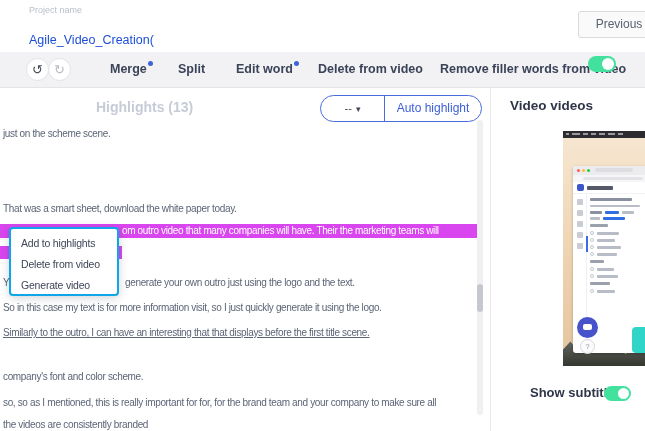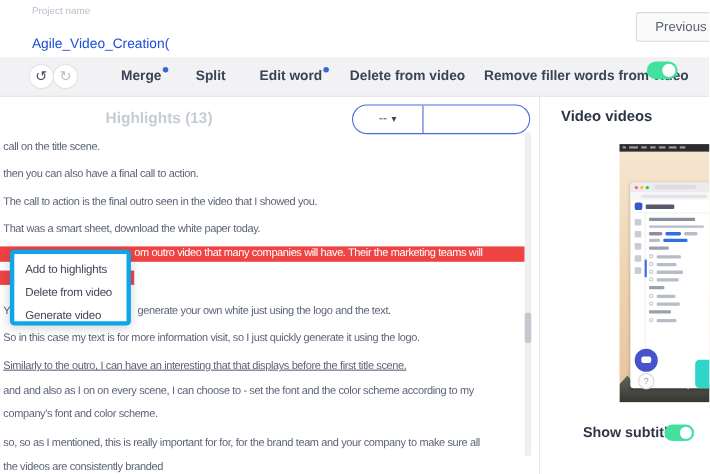--- a/index.html
+++ b/index.html
@@ -35,28 +35,28 @@
   .tab-highlights { position:absolute; left:96px; top:99px; font-size:14px; font-weight:bold; color:#c6ccd6; }
   .pill { position:absolute; left:320px; top:95px; width:162px; height:27px;
     border:1px solid #4a6bdb; border-radius:14px; display:flex; background:#fff; overflow:hidden; }
   .pill-left { width:64px; border-right:1px solid #4a6bdb; text-align:center;
     line-height:25px; font-size:11px; color:#3f4657; }
   .pill-left .caret { font-size:9px; margin-left:4px; color:#3f4657; }
   .pill-right { flex:1; text-align:center; line-height:25px; font-size:12px; color:#3b5fd9; }
 
   .tline { position:absolute; left:3px; font-size:10px; letter-spacing:-0.35px;
     color:#5c6576; white-space:nowrap; }
-  .hl-bar { position:absolute; left:0; background:#ef4444; color:#fff; }
+  .hl-bar { position:absolute; left:0; background:#d946ef; color:#fff; }
   .hl-bar1 { top:224px; width:477px; height:14px; font-size:10px; letter-spacing:-0.35px;
     line-height:14px; padding-left:122px; white-space:nowrap; }
   .hl-bar2 { top:246px; width:122px; height:13px; }
   .partial-rest { position:absolute; left:122px; top:0; }
 
   .ctx-menu { position:absolute; left:9px; top:227px; width:110px; height:69px;
-    background:#fff; border:4px solid #0ea5e9; border-radius:4px;
+    background:#fff; border:2px solid #0ea5e9; border-radius:4px;
     box-shadow:0 2px 10px rgba(30,35,50,.20); z-index:5; padding-top:4px; }
   .ctx-item { height:21px; line-height:21px; padding-left:10px; font-size:10.5px;
     letter-spacing:-0.2px; color:#3f4657; white-space:nowrap; }
 
   .scroll-track { position:absolute; left:477px; top:120px; width:6px; height:295px;
     background:#eef0f2; border-radius:3px; }
   .scroll-thumb { position:absolute; left:0; top:164px; width:6px; height:28px;
     background:#c5c9cf; border-radius:3px; }
   .v-divider { position:absolute; left:490px; top:88px; width:1px; height:343px; background:#e8e8ec; }
 
@@ -118,38 +118,36 @@
     <div class="tb-item" style="left:318px;">Delete from video</div>
     <div class="tb-item" style="left:440px;">Remove filler words from video</div>
   </div>
   <div class="toggle tgl-toolbar">
       <span class="knob"></span>
     </div>
 
   <div class="tab-highlights">Highlights (13)</div>
   <div class="pill">
     <div class="pill-left"><span>--</span><span class="caret">▾</span></div>
-  </div>
-
-  <div class="tline" style="top:128px;">call on the title scene.</div>
-  <div class="tline" style="top:153px;">then you can also have a final call to action.</div>
-  <div class="tline" style="top:178px;">The call to action is the final outro seen in the video that I showed you.</div>
+    <div class="pill-right">Auto highlight</div>
+  </div>
+
+  <div class="tline" style="top:128px;">just on the scheme scene.</div>
   <div class="tline" style="top:203px;">That was a smart sheet, download the white paper today.</div>
 
   <div class="hl-bar hl-bar1">om outro video that many companies will have. Their the marketing teams will</div>
   <div class="hl-bar hl-bar2"></div>
 
   <div class="tline" style="top:277px; width:477px;">
     <span>Y</span>
-    <span class="partial-rest">generate your own white just using the logo and the text.</span>
+    <span class="partial-rest">generate your own outro just using the logo and the text.</span>
   </div>
 
   <div class="tline" style="top:302px;">So in this case my text is for more information visit, so I just quickly generate it using the logo.</div>
   <div class="tline" style="top:327px;text-decoration:underline;">Similarly to the outro, I can have an interesting that that displays before the first title scene.</div>
-  <div class="tline" style="top:350px;">and and also as I on on every scene, I can choose to - set the font and the color scheme according to my</div>
   <div class="tline" style="top:371px;">company's font and color scheme.</div>
   <div class="tline" style="top:397px;">so, so as I mentioned, this is really important for for, for the brand team and your company to make sure all</div>
   <div class="tline" style="top:419px;">the videos are consistently branded</div>
 
   <div class="ctx-menu">
     <div class="ctx-item">Add to highlights</div>
     <div class="ctx-item">Delete from video</div>
     <div class="ctx-item">Generate video</div>
   </div>
 

